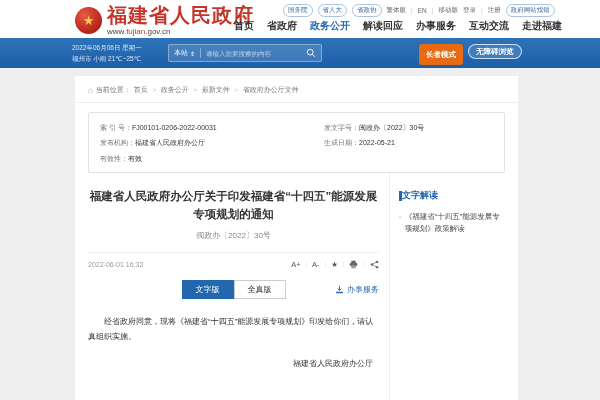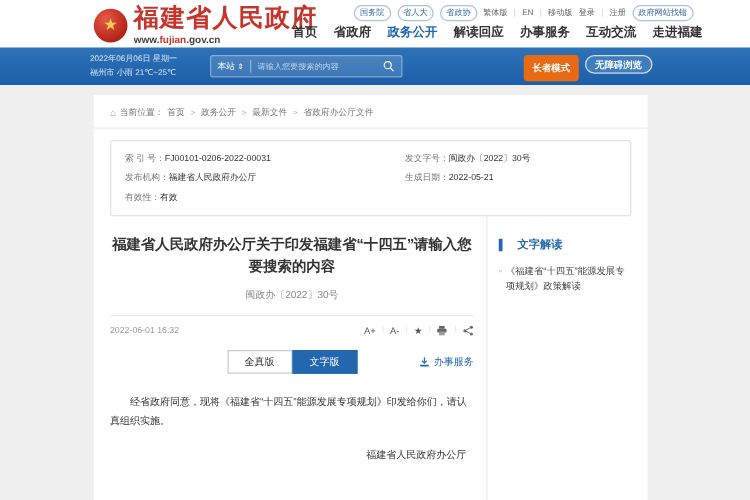--- a/index.html
+++ b/index.html
@@ -6,21 +6,21 @@
   html,body { width:600px; height:400px; overflow:hidden; background:#efefef;
     font-family:"Liberation Sans","DejaVu Sans",sans-serif; }
 
   
   .topstrip { position:absolute; left:0; top:0; width:600px; height:38px; background:#fff; }
   .logo { position:absolute; left:75px; top:4px; display:flex; align-items:center; gap:5px; }
   .emblem { width:27px; height:27px; border-radius:50%;
     background:radial-gradient(circle at 35% 30%, #e85a47, #b42318 70%);
     display:flex; align-items:center; justify-content:center; color:#f7d04b; font-size:13px; }
   .sitename { color:#c5352b; font-weight:bold; font-size:20px; letter-spacing:1px; line-height:1.1; }
-  .siteurl { font-size:8px; color:#444; font-weight:bold; margin-top:1px; }
+  .siteurl { font-size:8px; color:#444; font-weight:normal; margin-top:1px; }
   .siteurl .dom { color:#c5352b; }
 
   .toplinks { position:absolute; left:283px; top:4px; display:flex; align-items:center; gap:5px;
     font-size:6.5px; color:#666; white-space:nowrap; }
   .pill { border:1px solid #a9c3de; border-radius:7px; padding:1px 4px; color:#39679e; }
   .tl-sep { color:#ccc; }
   .badge-pill { border:1px solid #a9c3de; border-radius:7px; padding:1px 4px; color:#39679e; }
 
   .mainnav { position:absolute; left:234px; top:19px; display:flex; gap:13px;
     font-size:10px; font-weight:bold; color:#333; }
@@ -86,21 +86,21 @@
     color:#333; cursor:pointer; }
   .tab.active { background:#2368af; border-color:#2368af; color:#fff; }
   .download { position:absolute; right:0; display:flex; align-items:center; gap:3px;
     color:#2368af; font-size:8px; cursor:pointer; }
   .download svg { width:9px; height:9px; }
 
   .bodytext { margin-top:15px; font-size:8px; color:#333; line-height:1.9; }
   .bodytext p { text-indent:2em; margin-bottom:2px; }
   .sig { text-align:right; font-size:8px; color:#333; margin-top:14px; padding-right:6px; }
 
-  .side-head { display:flex; align-items:center; gap:12px; }
+  .side-head { display:flex; align-items:center; gap:0; }
   .side-bar { width:3px; height:10px; background:#2368af; }
   .side-title { font-size:9px; font-weight:bold; color:#2368af; }
   .side-item { margin-top:9px; display:flex; gap:3px; font-size:7.5px; color:#444; line-height:1.6; cursor:pointer; }
   .side-bullet { color:#999; }
 </style>
 </head>
 <body>
 
 <div class="topstrip">
   <div class="logo">
@@ -196,21 +196,21 @@
     <div class="metarow">
       <div class="metacell l">
         <span class="mlabel">有效性：</span>
         <span class="mvalue">有效</span>
       </div>
     </div>
   </div>
 
   <div class="content">
     <div class="article">
-      <div class="doc-title">福建省人民政府办公厅关于印发福建省“十四五”请输入您要搜索的内容</div>
+      <div class="doc-title">福建省人民政府办公厅关于印发福建省“十四五”能源发展专项规划的通知</div>
       <div class="doc-num">闽政办〔2022〕30号</div>
 
       <div class="date-row">
         <span class="pubtime">2022-06-01 16:32</span>
         <span class="tools">
           <span class="tool">A+</span>
           <span class="t-sep">|</span>
           <span class="tool">A-</span>
           <span class="t-sep">|</span>
           <span class="tool">★</span>
@@ -230,22 +230,22 @@
                 <circle cx="9.5" cy="9.5" r="1.6" fill="#666"></circle>
                 <line x1="3.8" y1="5.3" x2="8.2" y2="3" stroke="#666"></line>
                 <line x1="3.8" y1="6.7" x2="8.2" y2="9" stroke="#666"></line>
               </svg>
           </span>
         </span>
       </div>
 
       <div class="tab-row">
         <div class="tabs">
+          <span class="tab active">文字版</span>
           <span class="tab">全真版</span>
-          <span class="tab active">文字版</span>
         </div>
         <span class="download">
           <svg viewBox="0 0 12 12">
             <path d="M6 1v6M3.5 4.8 6 7.3 8.5 4.8" fill="none" stroke="#2368af" stroke-width="1.2"></path>
             <path d="M1.5 9h9v2h-9z" fill="#2368af"></path>
           </svg>
           <span>办事服务</span>
         </span>
       </div>
 

